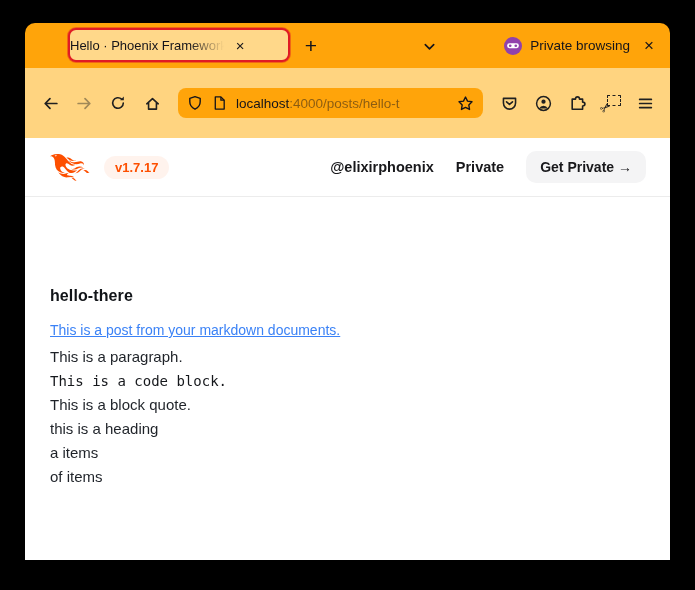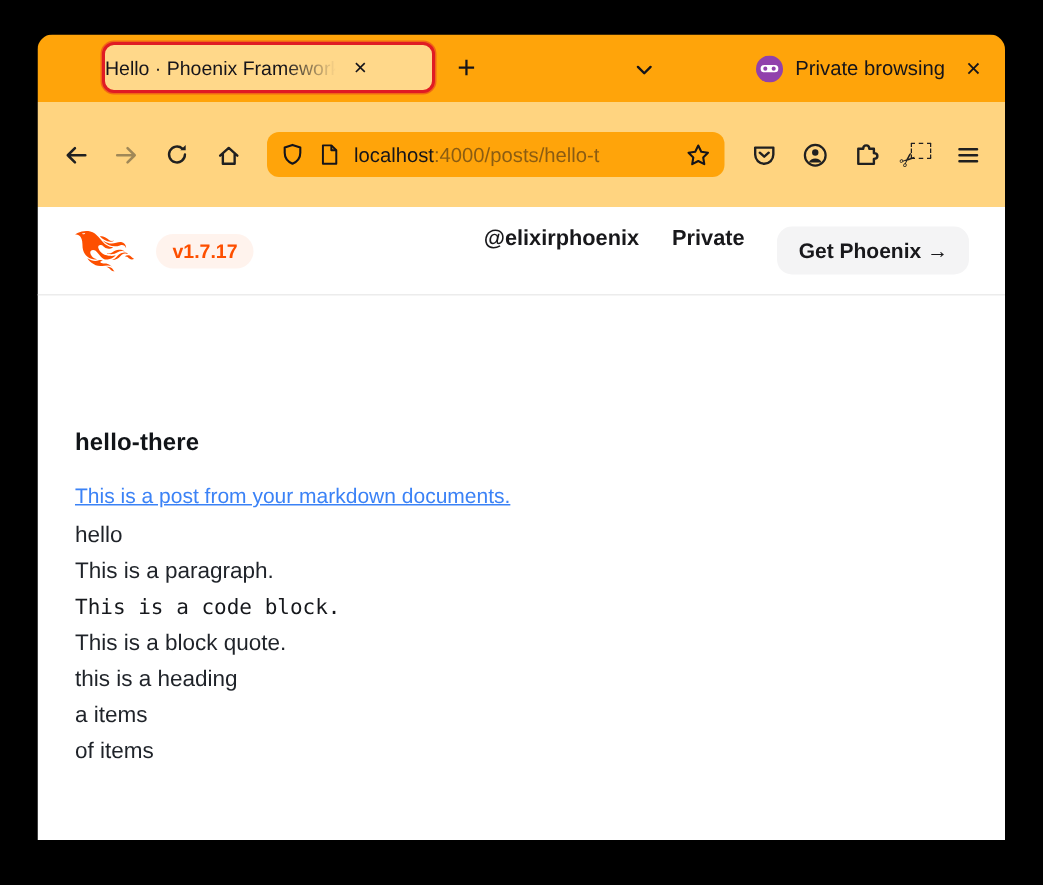--- a/index.html
+++ b/index.html
@@ -66,21 +66,21 @@
   .page{flex:1;background:#fff;display:flex;flex-direction:column;min-height:0;}
   .site-header{
     display:flex;align-items:center;padding:13px 24px 13px 25px;
     border-bottom:1px solid #ececec;flex:0 0 auto;
   }
   .logo-svg{width:40px;height:27px;display:block;}
   .version-badge{
     margin-left:14px;background:rgba(253,79,0,.07);color:#fd4f00;
     font-size:13px;font-weight:600;padding:4px 11px;border-radius:999px;
   }
-  .header-right{margin-left:auto;display:flex;align-items:flex-start;gap:22px;}
+  .header-right{margin-left:auto;display:flex;align-items:center;gap:22px;}
   .hdr-link{font-size:14.5px;font-weight:700;color:#18181b;text-decoration:none;}
   .cta-btn{
     background:#f4f4f5;border:none;border-radius:10px;padding:8px 14px;
     font-family:inherit;font-size:14px;font-weight:700;color:#18181b;cursor:pointer;
   }
   .main{padding:90px 25px 0 25px;}
   .post-title{margin:0;font-size:16px;font-weight:700;color:#111418;letter-spacing:.1px;}
   .post-subtitle{margin:15px 0 5px 0;font-size:14px;color:#3b82f6;line-height:20px;text-decoration:underline;}
   .line{margin:0;font-size:15px;line-height:24px;color:#1f2329;}
   .line.code{font-family:"DejaVu Sans Mono","Liberation Mono",monospace;font-size:14px;color:#16181c;}
@@ -225,28 +225,27 @@
     <div class="site-header">
       <span class="icon">
         <svg class="logo-svg" viewBox="0 0 71 48" fill="#fd4f00" aria-hidden="true">
           <path d="m26.371 33.477-.552-.1c-3.92-.729-6.397-3.1-7.57-6.829-.733-2.324.597-4.035 3.035-4.148 1.995-.092 3.362 1.055 4.57 2.39 1.557 1.72 2.984 3.558 4.514 5.305 2.202 2.515 4.797 4.134 8.347 3.634 3.183-.448 5.958-1.725 8.371-3.828.363-.316.761-.592 1.144-.886l-.241-.284c-2.027.63-4.093.841-6.205.735-3.195-.16-6.24-.828-8.964-2.582-2.486-1.601-4.319-3.746-5.19-6.611-.704-2.315.736-3.934 3.135-3.6.948.133 1.746.56 2.463 1.165.583.493 1.143 1.015 1.738 1.493 2.8 2.25 6.712 2.375 10.265-.068-5.842-.026-9.817-3.24-13.308-7.313-1.366-1.594-2.7-3.216-4.095-4.785-2.698-3.036-5.692-5.71-9.79-6.623C12.8-.623 7.745.14 2.893 2.361 1.926 2.804.997 3.319 0 4.149c.494 0 .763.006 1.032 0 2.446-.064 4.28 1.023 5.602 3.024.962 1.457 1.415 3.104 1.761 4.798.513 2.515.247 5.078.544 7.605.761 6.494 4.08 11.026 10.26 13.346 2.267.852 4.591 1.135 7.172.555ZM10.751 3.852c-.976.246-1.756-.148-2.56-.962 1.377-.343 2.592-.476 3.897-.528-.107.848-.607 1.306-1.337 1.49Zm32.002 37.924c-.085-.626-.62-.901-1.04-1.228-1.857-1.446-4.03-1.958-6.333-2-1.375-.026-2.735-.128-4.031-.61-.595-.22-1.26-.505-1.244-1.272.015-.78.693-1 1.31-1.184.505-.15 1.026-.247 1.6-.382-1.46-.936-2.886-1.065-4.787-.3-2.993 1.202-5.943 1.06-8.926-.017-1.684-.608-3.179-1.563-4.735-2.408l-.043.03a2.96 2.96 0 0 0 .04-.029c-.038-.117-.107-.12-.197-.054l.122.107c1.29 2.115 3.034 3.817 5.004 5.271 3.793 2.8 7.936 4.471 12.784 3.73a66.714 66.714 0 0 1 5.922-.553c1.98-.16 3.866.398 5.753.899Zm-9.14-30.345c-.105-.076-.206-.266-.42-.069 1.745 2.36 3.985 4.098 6.683 5.193 4.354 1.767 8.773 2.07 13.293.51 3.51-1.21 6.033-.028 7.343 3.38.19-3.955-2.137-6.837-5.843-7.401-2.084-.318-4.01.373-5.962.94-5.434 1.575-10.485.798-15.094-2.553Zm27.085 15.425c.708.059 1.416.123 2.124.185-1.6-1.405-3.55-1.517-5.523-1.404-3.003.17-5.167 1.903-7.14 3.972-1.739 1.824-3.31 3.87-5.903 4.604.043.078.054.117.066.117.35.005.699.021 1.045.005 3.42-.153 6.085-1.78 8.22-4.351 1.933-2.323 4.085-4.004 7.11-3.128Zm-8.753-4.67c-2.812.246-5.254 1.409-7.548 2.943-1.766 1.18-3.654 1.738-5.776 1.37-.374-.066-.75-.114-1.124-.17l-.013.156c.135.07.265.151.405.207.354.14.702.308 1.07.395 4.083.971 7.992.474 11.516-1.803 2.221-1.435 4.521-1.707 7.013-1.336.252.038.503.083.756.107.234.022.479.255.795.003-2.179-1.574-4.526-2.096-7.094-1.872Zm-10.049-9.544c1.475.051 2.943-.142 4.486-1.059-.452.04-.643.04-.827.076-2.126.424-4.033-.04-5.733-1.383-.623-.493-1.257-.974-1.889-1.457-2.503-1.914-5.374-2.555-8.514-2.5.05.154.054.26.108.315 3.417 3.455 7.371 5.836 12.369 6.008Zm24.727 17.731c-2.114-2.097-4.952-2.367-7.578-.537 1.738.078 3.043.632 4.101 1.728.374.388.763.768 1.182 1.106 1.6 1.29 4.311 1.352 5.896.155-1.861-.726-1.861-.726-3.601-2.452Zm-21.058 16.06c-1.858-3.46-4.981-4.24-8.59-4.008a9.667 9.667 0 0 1 2.977 1.39c.84.586 1.547 1.311 2.243 2.055 1.38 1.473 3.534 2.376 4.962 2.07-.656-.412-1.238-.848-1.592-1.507Z"></path>
         </svg>
       </span>
       <span class="version-badge">v1.7.17</span>
       <div class="header-right">
         <a class="hdr-link" href="#">@elixirphoenix</a>
         <a class="hdr-link" href="#">Private</a>
-        <button class="cta-btn">Get Phoenix →</button>
+        <button class="cta-btn">Get Private →</button>
       </div>
     </div>
 
     <div class="main">
       <h1 class="post-title">hello-there</h1>
       <p class="post-subtitle">This is a post from your markdown documents.</p>
-      <p class="line">hello</p>
       <p class="line">This is a paragraph.</p>
       <p class="line code">This is a code block.</p>
       <p class="line">This is a block quote.</p>
       <p class="line">this is a heading</p>
       <p class="line">a items</p>
       <p class="line">of items</p>
     </div>
   </div>
 </div>
 

